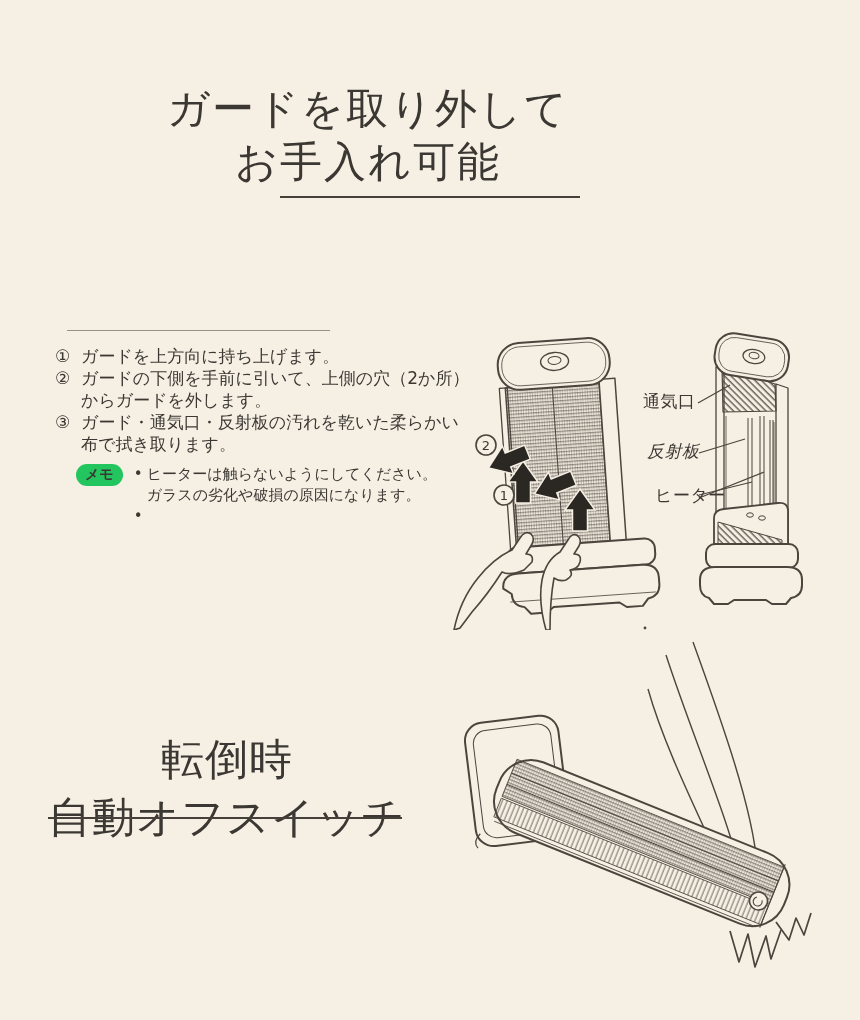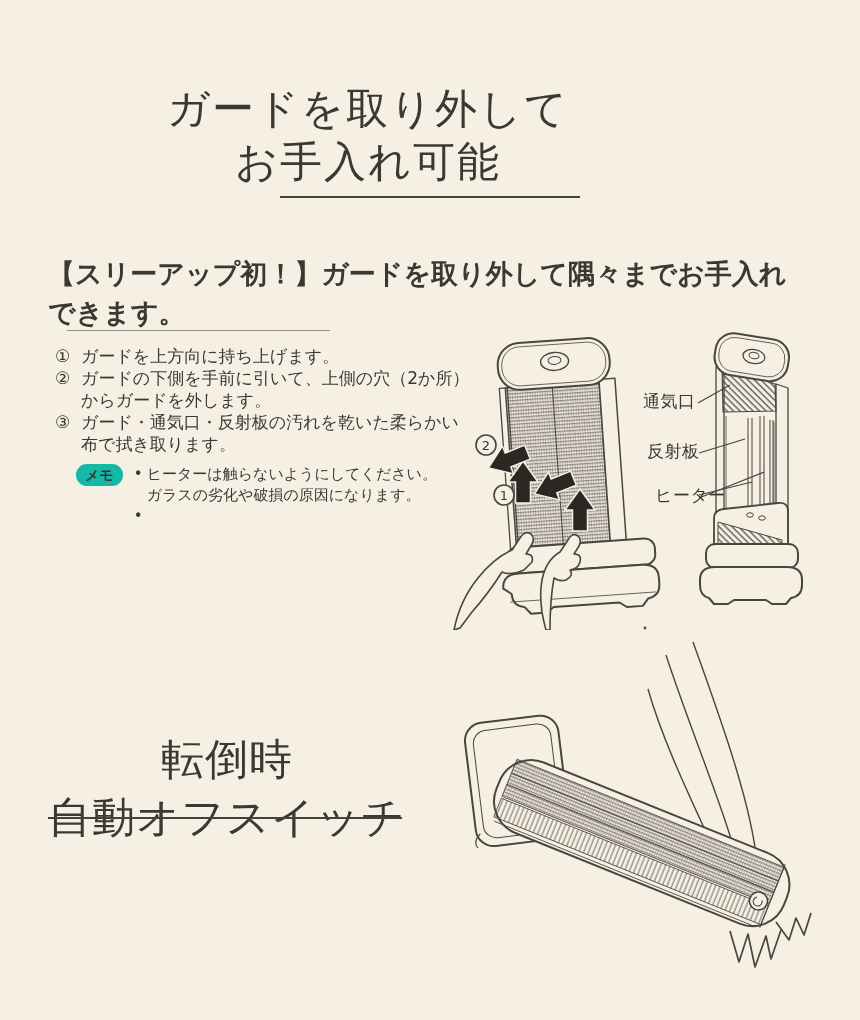--- a/index.html
+++ b/index.html
@@ -25,31 +25,32 @@
 
   .steps-rule { top:330px; left:67px; width:263px; height:1px; background:#97917f; }
 
   .steps { top:345px; left:55px; width:415px; font-size:17px; line-height:22px; }
   .step { display:flex; }
   .step-num { flex:0 0 26px; }
   .step-text { flex:1; }
 
   .memo { top:464px; left:76px; display:flex; align-items:flex-start; }
   .memo-badge {
-    background:#14b8a6; color:#3b3833; border-radius:12px;
+    background:#22c55e; color:#3b3833; border-radius:12px;
     font-size:14px; font-weight:700; line-height:18px; padding:2px 9px;
     white-space:nowrap;
+    font-family:Liberation Serif, serif;
   }
   .memo-items { margin-left:11px; font-size:15px; line-height:21px; }
   .memo-item { display:flex; }
   .memo-bullet { flex:0 0 13px; }
 
   .part-label { position:absolute; font-size:17px; line-height:19px; letter-spacing:0.5px; }
   .label-vent { top:392px; left:643px; }
-  .label-reflector { top:442px; left:647px; }
+  .label-reflector { top:442px; left:647px;font-style:italic; }
   .label-heater { top:486px; left:655px; }
 
   .h2-title {
     top:694px; left:48px;
     font-size:43px; line-height:58px; font-weight:500; letter-spacing:1px;text-align:center;
   }
   .h2-rule { top:817px; left:48px; width:354px; height:2px; background:#45413a; }
 
   .tip-body {
     top:830px; left:48px; width:430px;
@@ -66,22 +67,20 @@
 </style>
 </head>
 <body>
 
 <div class="page">
 
   <h1 class="abs pre serif main-title">ガードを取り外して
 お手入れ可能</h1>
   <div class="abs title-rule"></div>
 
-  <p class="abs pre intro">【スリーアップ初！】ガードを取り外して隅々までお手入れ
-できます。</p>
 
   <div class="abs steps-rule"></div>
 
   <div class="abs steps">
     <div class="step">
       <span class="step-num">①</span>
       <span class="step-text pre">ガードを上方向に持ち上げます。</span>
     </div>
     <div class="step">
       <span class="step-num">②</span>

